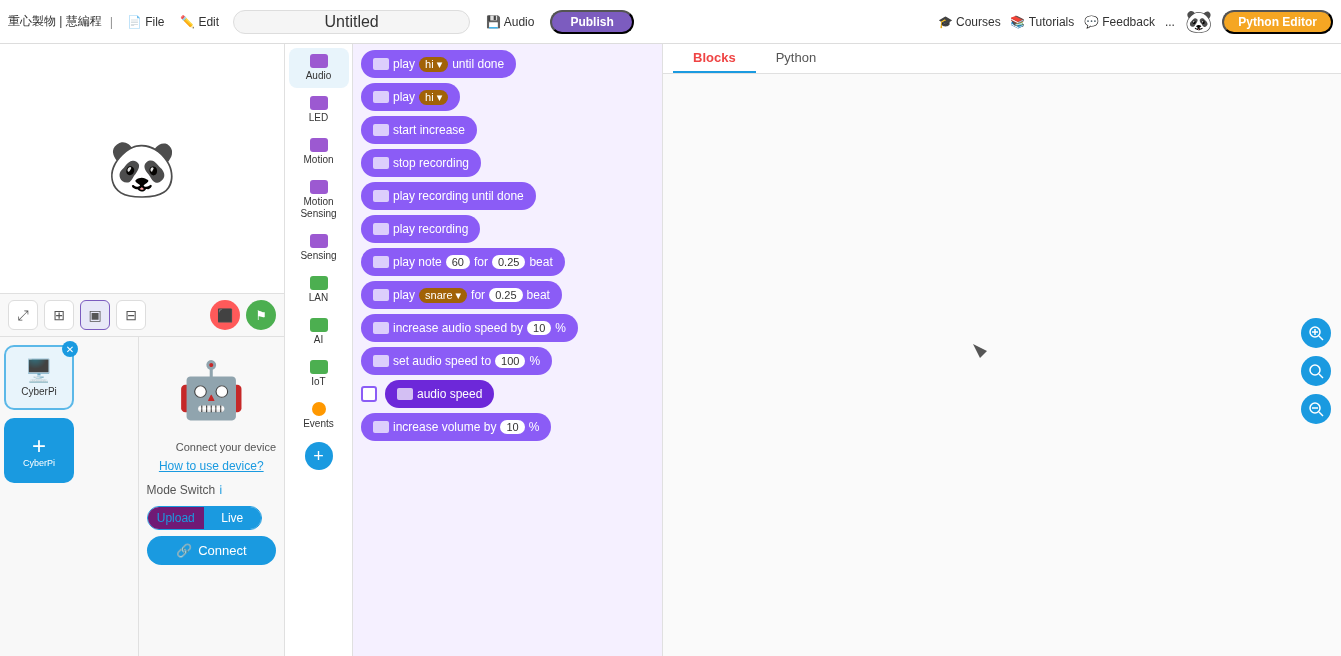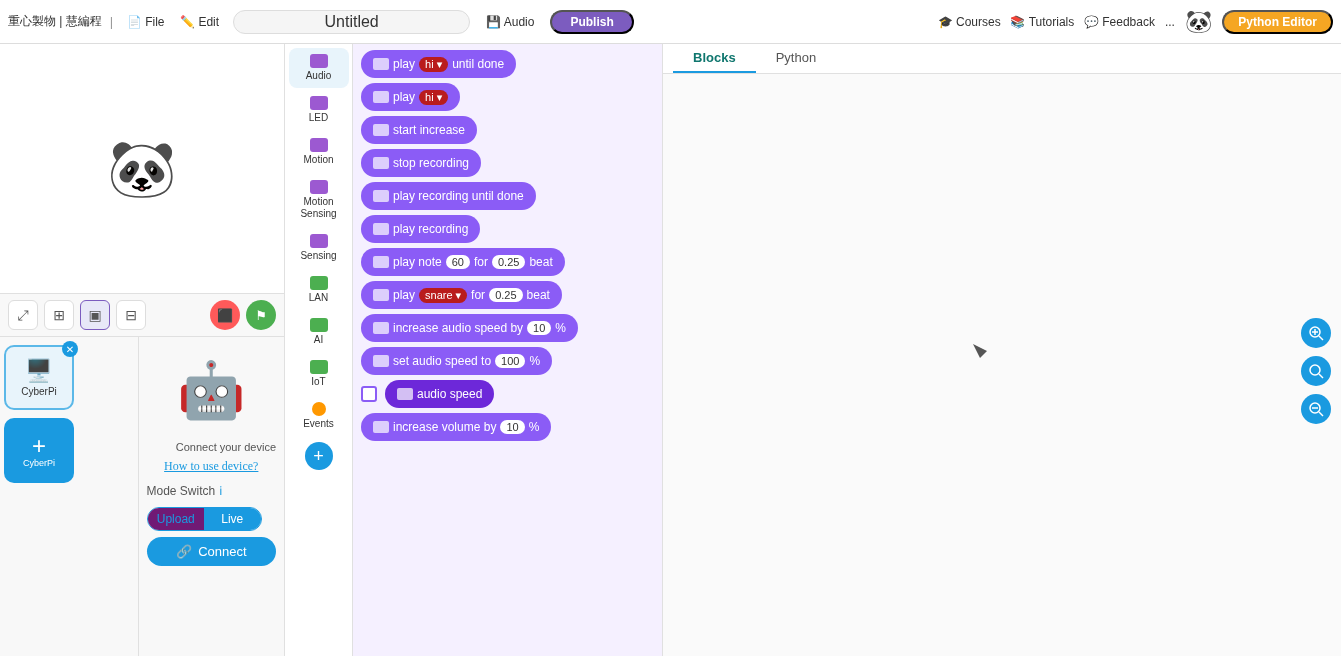--- a/index.html
+++ b/index.html
@@ -51,50 +51,50 @@
     .device-card .close-badge { position: absolute; top: -6px; right: -6px; background: #1a9ae0; color: #fff; border-radius: 50%; width: 16px; height: 16px; font-size: 10px; display: flex; align-items: center; justify-content: center; }
     .device-card .device-icon { font-size: 22px; }
     .device-card .device-label { font-size: 10px; color: #333; margin-top: 2px; }
     .device-add { width: 70px; height: 65px; background: #1a9ae0; border-radius: 10px; display: flex; flex-direction: column; align-items: center; justify-content: center; cursor: pointer; }
     .device-add .plus { font-size: 24px; color: #fff; line-height: 1; }
     .device-add .add-label { font-size: 11px; color: #fff; }
 
     
     .sprite-area { flex: 1; padding: 8px; display: flex; flex-direction: column; gap: 6px; }
     .sprite-img-wrap { display: flex; align-items: center; justify-content: center; height: 90px; }
-    .device-link { color: #1a9ae0; font-size: 12px; text-align: center; text-decoration: underline; cursor: pointer; font-family: Liberation Serif, serif; }
+    .device-link { color: #1a9ae0; font-size: 12px; text-align: center; text-decoration: underline; cursor: pointer; }
     .mode-switch-label { font-size: 12px; color: #555; display: flex; align-items: center; gap: 4px; }
     .mode-btn { flex: 1; padding: 4px 0; text-align: center; font-size: 12px; cursor: pointer; background: #701a75; color: #1a9ae0; }
     .mode-btn.active { background: #1a9ae0; color: #fff; }
     .connect-btn { background: #1a9ae0; color: #fff; border-radius: 16px; padding: 7px 0; text-align: center; font-size: 13px; cursor: pointer; display: flex; align-items: center; justify-content: center; gap: 6px; }
 
     
     .category-panel { width: 68px; background: #fff; border-right: 1px solid #e0e0e0; overflow-y: auto; display: flex; flex-direction: column; align-items: center; padding: 4px 0; gap: 2px; }
     .cat-item { width: 60px; display: flex; flex-direction: column; align-items: center; padding: 6px 2px; cursor: pointer; border-radius: 8px; gap: 2px; }
     .cat-item.active { background: #e8f4fb; }
     .cat-dot { width: 18px; height: 14px; border-radius: 3px; }
     .cat-label { font-size: 10px; color: #333; text-align: center; line-height: 1.2; }
     .cat-add { width: 28px; height: 28px; background: #1a9ae0; border-radius: 50%; display: flex; align-items: center; justify-content: center; color: #fff; font-size: 18px; cursor: pointer; margin-top: 4px; }
 
     
     .blocks-panel { width: 310px; background: #f5f0ff; border-right: 1px solid #e0e0e0; overflow-y: auto; padding: 6px 8px; display: flex; flex-direction: column; gap: 5px; }
 
     
     .block { display: inline-flex; align-items: center; gap: 4px; background: #8b5cf6; color: #fff; border-radius: 18px; padding: 5px 12px; font-size: 12px; cursor: pointer; width: fit-content; min-height: 28px; }
     .block-icon { width: 16px; height: 12px; background: #fff; opacity: 0.7; border-radius: 2px; flex-shrink: 0; display: inline-flex; align-items: center; justify-content: center; }
     .block-input { background: #fff; color: #333; border-radius: 10px; padding: 1px 6px; font-size: 11px; min-width: 22px; text-align: center; }
-    .block-dropdown { background: #b91c1c; border-radius: 10px; padding: 1px 6px; font-size: 11px; color: #fff; display: inline-flex; align-items: center; gap: 2px; }
+    .block-dropdown { background: #a16207; border-radius: 10px; padding: 1px 6px; font-size: 11px; color: #fff; display: inline-flex; align-items: center; gap: 2px; }
     .block-checkbox { width: 16px; height: 16px; border: 2px solid #8b5cf6; border-radius: 3px; background: #fff; margin-right: 4px; flex-shrink: 0; }
     .block-row { display: flex; align-items: center; gap: 4px; }
 
     
     .code-area { flex: 1; background: #fff; position: relative; overflow: hidden; }
     .code-tabs { display: flex; border-bottom: 1px solid #e0e0e0; padding: 0 10px; }
     .code-tab { padding: 6px 20px; font-size: 13px; cursor: pointer; color: #555; border-bottom: 2px solid transparent; }
-    .code-tab.active { color: #0f766e; border-bottom: 2px solid #1a9ae0; font-weight: bold; }
+    .code-tab.active { color: #ef4444; border-bottom: 2px solid #1a9ae0; font-weight: bold; }
     .code-canvas { width: 100%; height: calc(100% - 32px); background: #fafafa; position: relative; }
 
     
     .zoom-controls { position: absolute; right: 10px; top: 50%; transform: translateY(-50%); display: flex; flex-direction: column; gap: 8px; }
     .zoom-btn { width: 30px; height: 30px; background: #1a9ae0; border-radius: 50%; display: flex; align-items: center; justify-content: center; color: #fff; font-size: 16px; cursor: pointer; }
     .zoom-btn.minus { background: #1a9ae0; }
 
     
     .blocks-panel::-webkit-scrollbar { width: 4px; }
     .blocks-panel::-webkit-scrollbar-thumb { background: #ccc; border-radius: 2px; }

